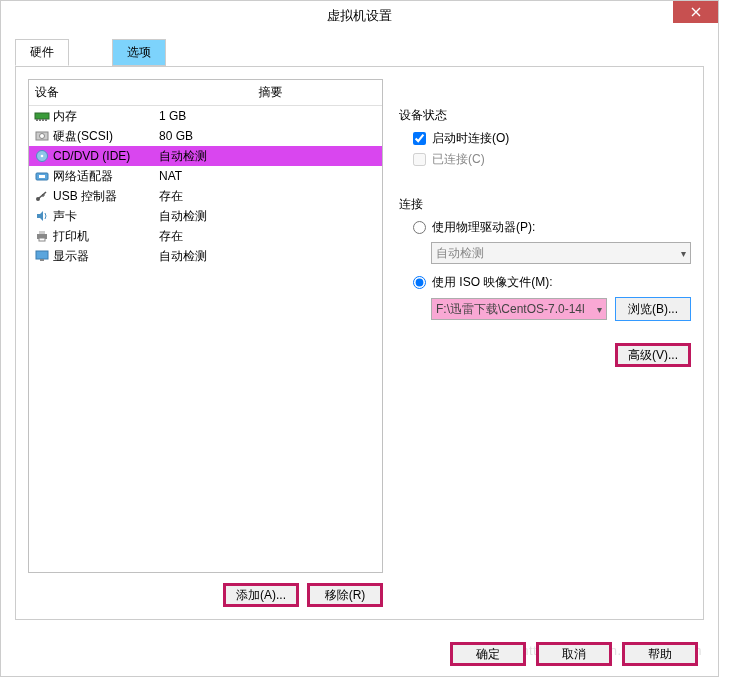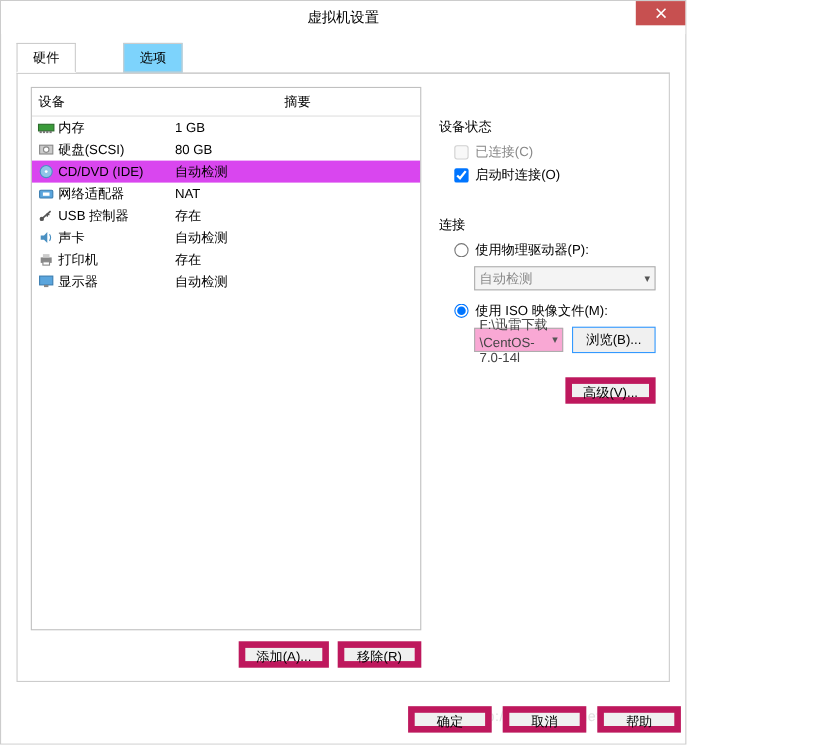--- a/index.html
+++ b/index.html
@@ -1,17 +1,17 @@
 <!DOCTYPE html>
 <html><head>
 <meta charset="utf-8">
 <style>
   * { box-sizing: border-box; font-family: "Microsoft YaHei", "Segoe UI", Tahoma, sans-serif; font-size: 12px; }
   body { margin: 0; background: #fff; }
-  .window { width: 624px; height: 677px; border: 1px solid #ccc; background: #fff; position: relative; }
+  .window { width: 719px; height: 677px; border: 1px solid #ccc; background: #fff; position: relative; }
   .titlebar { height: 30px; background: #fff; display: flex; align-items: center; justify-content: center; position: relative; }
   .titlebar-title { font-size: 13px; color: #000; }
   .close-btn { position: absolute; right: 0; top: 0; width: 45px; height: 22px; background: #c75050; color: #fff; display: flex; align-items: center; justify-content: center; font-size: 14px; cursor: pointer; }
   .dlg-body { position: absolute; top: 30px; left: 0; right: 0; bottom: 0; padding: 8px 14px 14px 14px; }
   .tabs { display: flex; border-bottom: 1px solid #ccc; margin-bottom: -1px; position: relative; z-index: 1; gap: 44px; }
   .tab { padding: 4px 14px; border: 1px solid #ccc; background: #fff; margin-right: -1px; cursor: pointer; position: relative; }
   .tab.active { border-bottom: 1px solid #fff; z-index: 2; }
   .tab.inactive { background: #7dd3fc; text-align: right; }
   .tab-content { border: 1px solid #ccc; padding: 12px; height: 554px; position: relative; }
   .columns { display: flex; height: 100%; }
@@ -21,31 +21,31 @@
   .list-header { display: flex; border-bottom: 1px solid #e0e0e0; }
   .list-header > div { padding: 4px 6px; font-weight: normal; }
   .col-dev { width: 130px; }
   .col-sum { flex: 1; text-align: center; }
   .list-row { display: flex; align-items: center; height: 20px; cursor: pointer; }
   .list-row.selected { background: #d946ef; }
   .row-icon { width: 18px; height: 16px; margin: 0 2px 0 4px; display: inline-flex; align-items: center; justify-content: center; }
   .row-device { width: 106px; }
   .row-summary { flex: 1; }
   .left-buttons { display: flex; justify-content: flex-end; gap: 8px; margin-top: 10px; }
-  button.btn { min-width: 76px; height: 24px; border: 6px solid #be185d; background: #f0f0f0; cursor: pointer; padding: 0 10px; }
+  button.btn { min-width: 76px; height: 24px; border: 3px solid #be185d; background: #f0f0f0; cursor: pointer; padding: 0 10px; }
   button.btn.primary-highlight { border: 1px solid #3399ff; }
   .fieldset { margin-bottom: 16px; margin-top: 28px; }
   .legend { color: #000; margin-bottom: 6px; }
   .option-row { display: flex; align-items: center; margin: 4px 0 4px 14px; gap: 6px; }
   .option-row input[type=checkbox], .option-row input[type=radio] { margin: 0; }
   .indent-sub { margin-left: 32px; margin-top: 6px; display: flex; align-items: center; gap: 8px; }
   .combo { border: 1px solid #adadad; height: 22px; background: #f9a8d4; padding: 0 4px; display: flex; align-items: center; justify-content: space-between; color: #444; }
   .combo.disabled { background: #f4f4f4; color: #888; }
   .combo .arrow { color: #555; font-size: 10px; }
-  .dialog-buttons { position: absolute; right: 4px; bottom: 10px; display: flex; gap: 10px; }
+  .dialog-buttons { position: absolute; right: 20px; bottom: 10px; display: flex; gap: 10px; }
   .below-area { position: absolute; left: 0; right: 0; bottom: 0; height: 45px; }
   .watermark { position: absolute; right: 16px; bottom: 18px; color: #e0e0e0; font-size: 13px; pointer-events: none; letter-spacing: 0.5px; }
   svg { display: block; }
 </style>
 </head>
 <body>
 
 <div class="window">
   <div class="titlebar">
     <span class="titlebar-title">虚拟机设置</span>
@@ -162,26 +162,26 @@
           <div class="left-buttons">
             <button class="btn">添加(A)...</button>
             <button class="btn">移除(R)</button>
           </div>
         </div>
 
         <div class="right-col">
           <div class="fieldset">
             <div class="legend">设备状态</div>
             <div class="option-row">
+              <input type="checkbox" checked="" style="">
+              <span>启动时连接(O)</span>
+            </div>
+            <div class="option-row">
               <input type="checkbox" disabled="" style="">
               <span style="color:#888">已连接(C)</span>
-            </div>
-            <div class="option-row">
-              <input type="checkbox" checked="" style="">
-              <span>启动时连接(O)</span>
             </div>
           </div>
 
           <div class="fieldset">
             <div class="legend">连接</div>
 
             <div class="option-row">
               <input type="radio" name="conn" style="">
               <span>使用物理驱动器(P):</span>
             </div>

